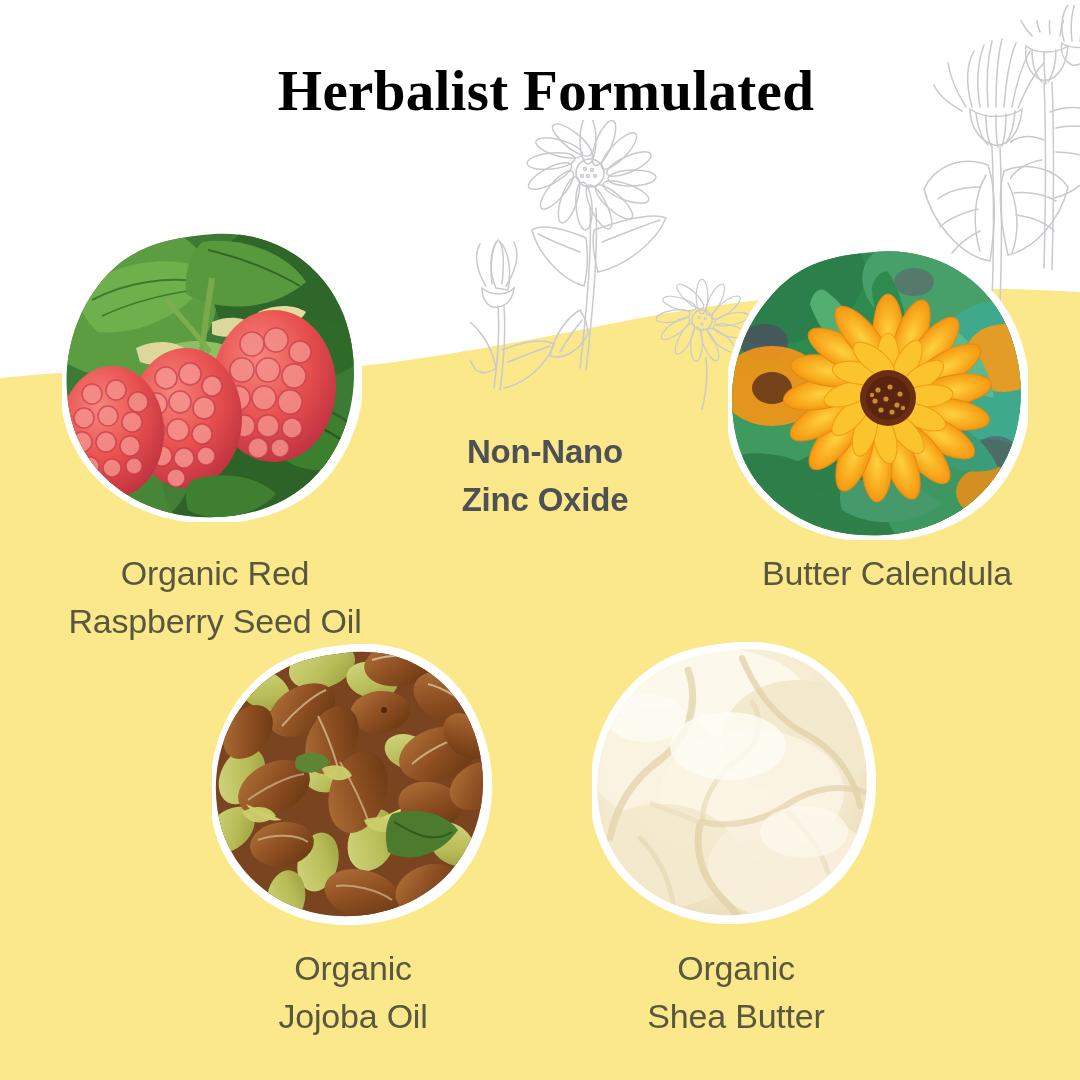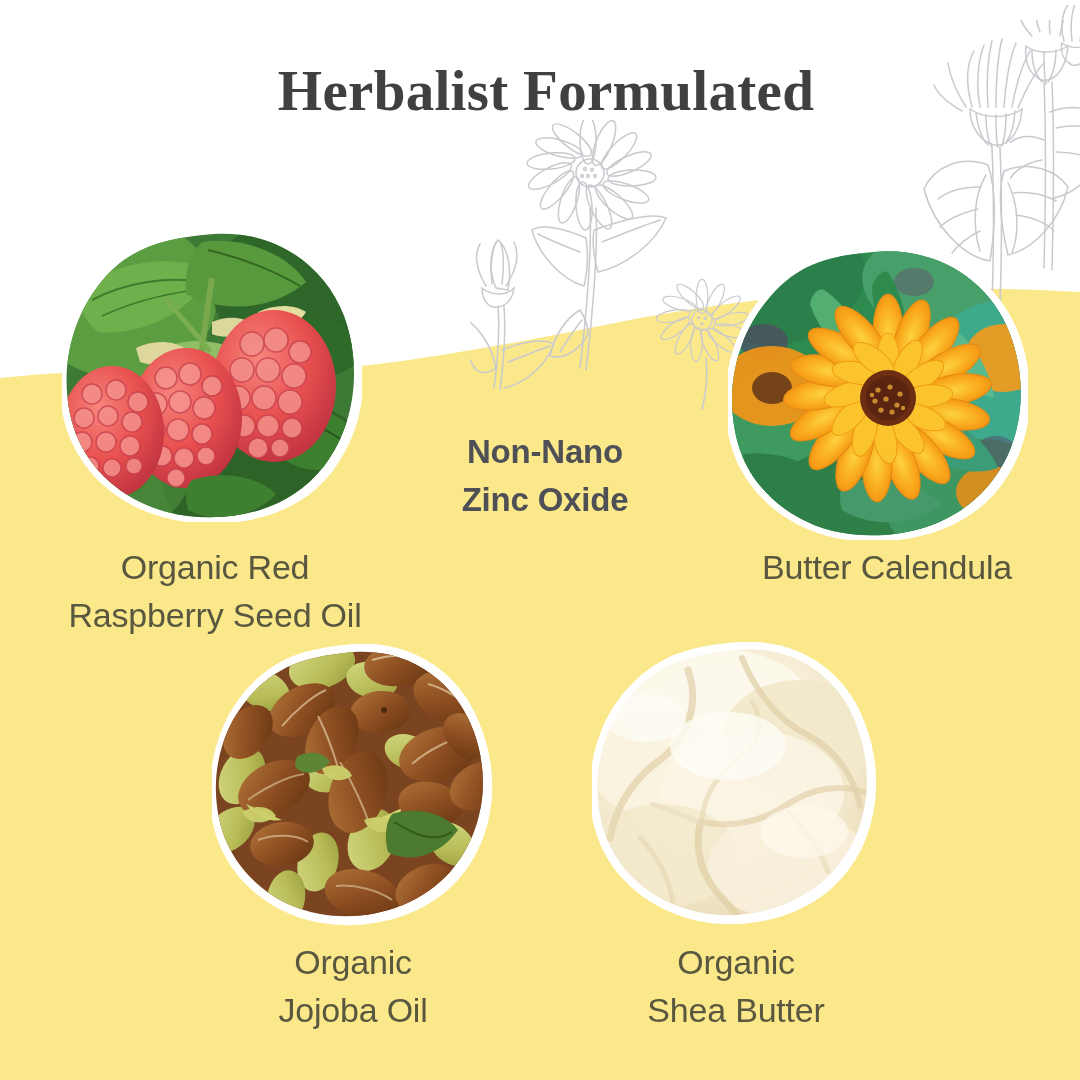--- a/index.html
+++ b/index.html
@@ -49,21 +49,21 @@
     position: absolute;
     z-index: 6;
     left: 12px;
     right: 0;
     top: 58px;
     text-align: center;
     font-family: "Liberation Serif", "DejaVu Serif", serif;
     font-size: 57px;
     font-weight: 700;
     letter-spacing: 0.3px;
-    color: #404040;
+    color: #000000;
     white-space: nowrap;
   }
 
   
   .blob {
     position: absolute;
     z-index: 5;
   }
   .blob svg { display: block; }
 
@@ -77,20 +77,21 @@
     position: absolute;
     z-index: 6;
     color: #59573f;
     font-family: "Liberation Sans", sans-serif;
     font-size: 34px;
     font-weight: 400;
     line-height: 1.42;
     letter-spacing: -0.2px;
     text-align: center;
     white-space: pre-line;
+    margin-top: 6px;
   }
   .label-rasp {
     left: 20px;
     top: 543px;
     width: 390px;
   }
   .label-cal {
     left: 712px;
     top: 543px;
     width: 350px;

